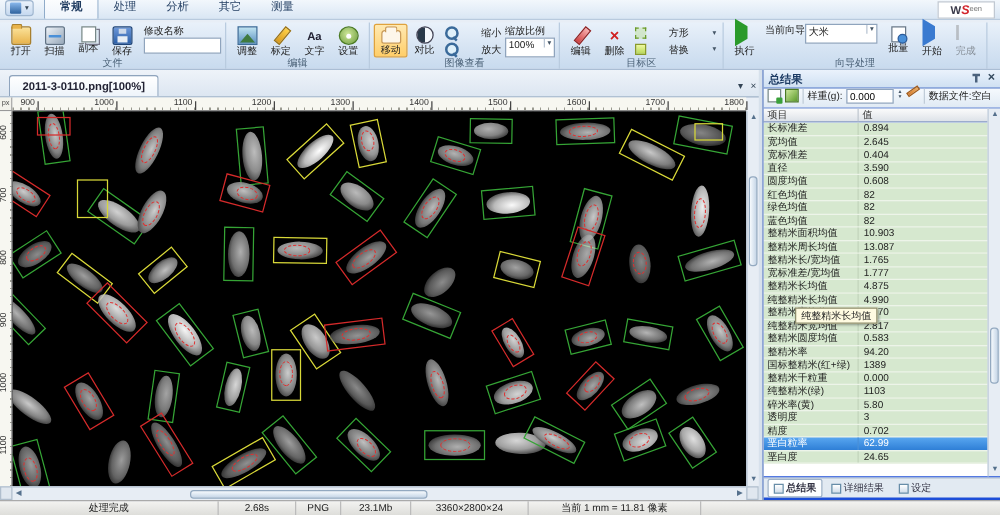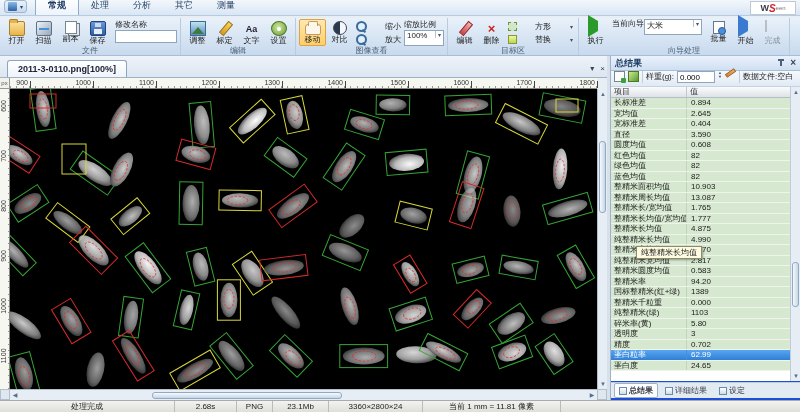--- a/index.html
+++ b/index.html
@@ -714,21 +714,21 @@
         </div>
         <div class="trow">
           <div class="tc1">整精米周长均值</div>
           <div class="tc2">13.087</div>
         </div>
         <div class="trow">
           <div class="tc1">整精米长/宽均值</div>
           <div class="tc2">1.765</div>
         </div>
         <div class="trow">
-          <div class="tc1">整精米长均值/宽均值</div>
+          <div class="tc1">宽标准差/宽均值</div>
           <div class="tc2">1.777</div>
         </div>
         <div class="trow">
           <div class="tc1">整精米长均值</div>
           <div class="tc2">4.875</div>
         </div>
         <div class="trow">
           <div class="tc1">纯整精米长均值</div>
           <div class="tc2">4.990</div>
         </div>

